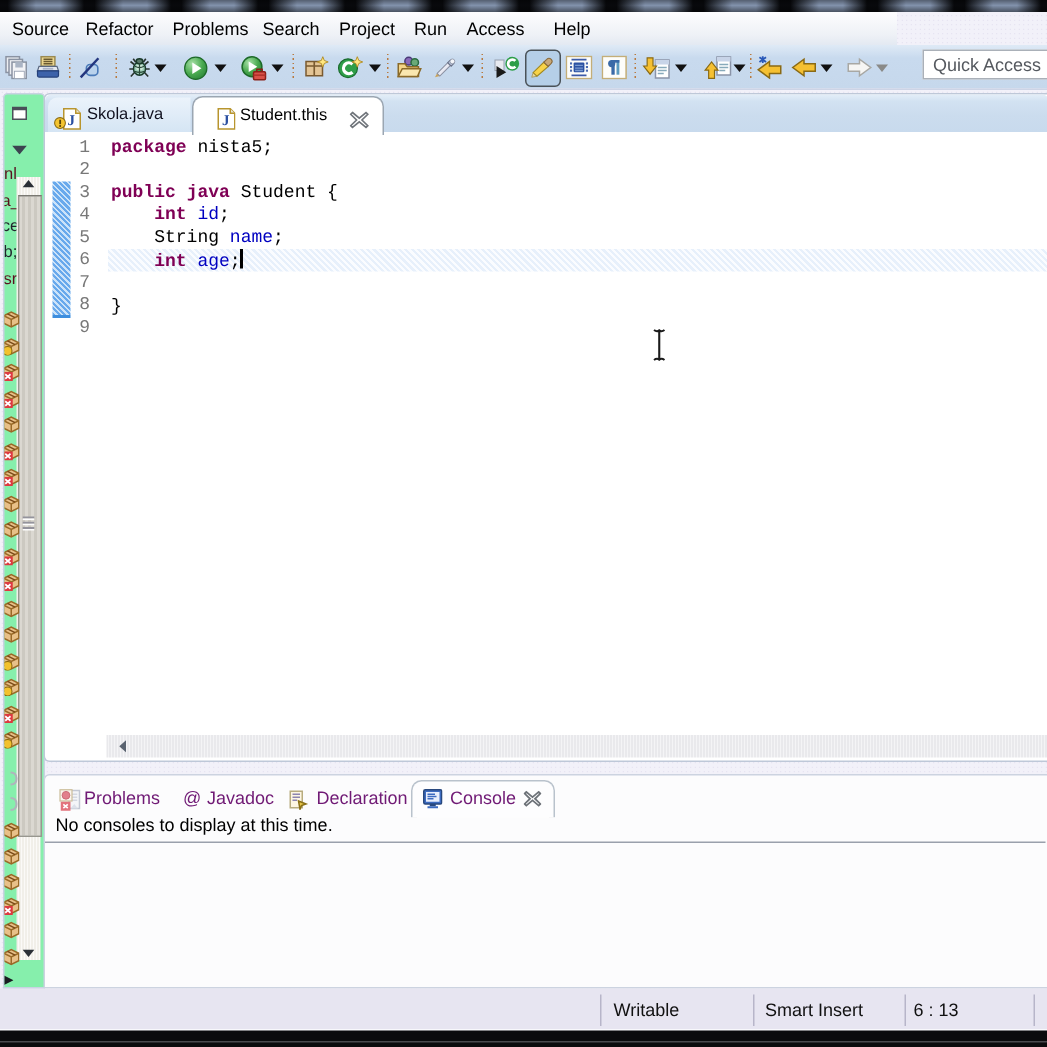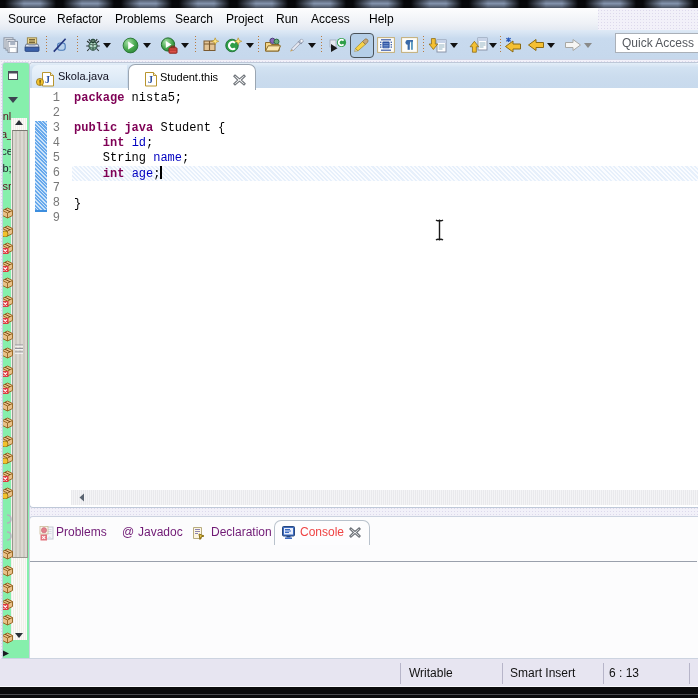--- a/index.html
+++ b/index.html
@@ -524,24 +524,25 @@
   <span class="ctab" style="left:181px">Declaration</span>
 
   <div class="abs" id="ctabactive"></div>
   <svg class="abs" style="left:252px;top:9px" width="13" height="13" viewBox="0 0 13 13">
     <rect x="0.5" y="0.5" width="12" height="9.5" rx="1" fill="#3c6bc0" stroke="#28487e"></rect>
     <rect x="2" y="2" width="9" height="6.5" fill="#e8eefc"></rect>
     <path d="M3 3.5 h5 M3 5 h6 M3 6.5 h4" stroke="#3c6bc0" stroke-width="1"></path>
     <rect x="4.5" y="10" width="4" height="1.5" fill="#28487e"></rect>
     <rect x="3" y="11.5" width="7" height="1.5" fill="#3c6bc0"></rect>
   </svg>
-  <span class="ctab" style="left:270px;color:#ef4444">Console</span>
+  <span class="ctab" style="left:270px;color:#701a75">Console</span>
   <svg class="abs" style="left:319px;top:10px" width="12" height="11" viewBox="0 0 13 12">
     <path d="M2 1 L6.5 4.8 L11 1 L12.2 2.2 L8.3 6 L12.2 9.8 L11 11 L6.5 7.2 L2 11 L0.8 9.8 L4.7 6 L0.8 2.2 Z" fill="none" stroke="#6d7278" stroke-width="1.3"></path>
   </svg>
+  <div class="abs" style="left:7px;top:26px;font-size:12px;color:#000">No consoles to display at this time.</div>
   <div class="abs" style="left:0;top:44px;width:667px;height:1px;background:#9aa0ac"></div>
 </div>
 <div class="sttext" style="left:409px">Writable</div>
 <div class="sttext" style="left:510px">Smart Insert</div>
 <div class="sttext" style="left:609px">6 : 13</div>
 <div class="stsep" style="left:400px"></div>
 <div class="stsep" style="left:502px"></div>
 <div class="stsep" style="left:603px"></div>
 <div class="stsep" style="left:689px"></div>
 <div class="abs" id="bottomstrip"></div>

